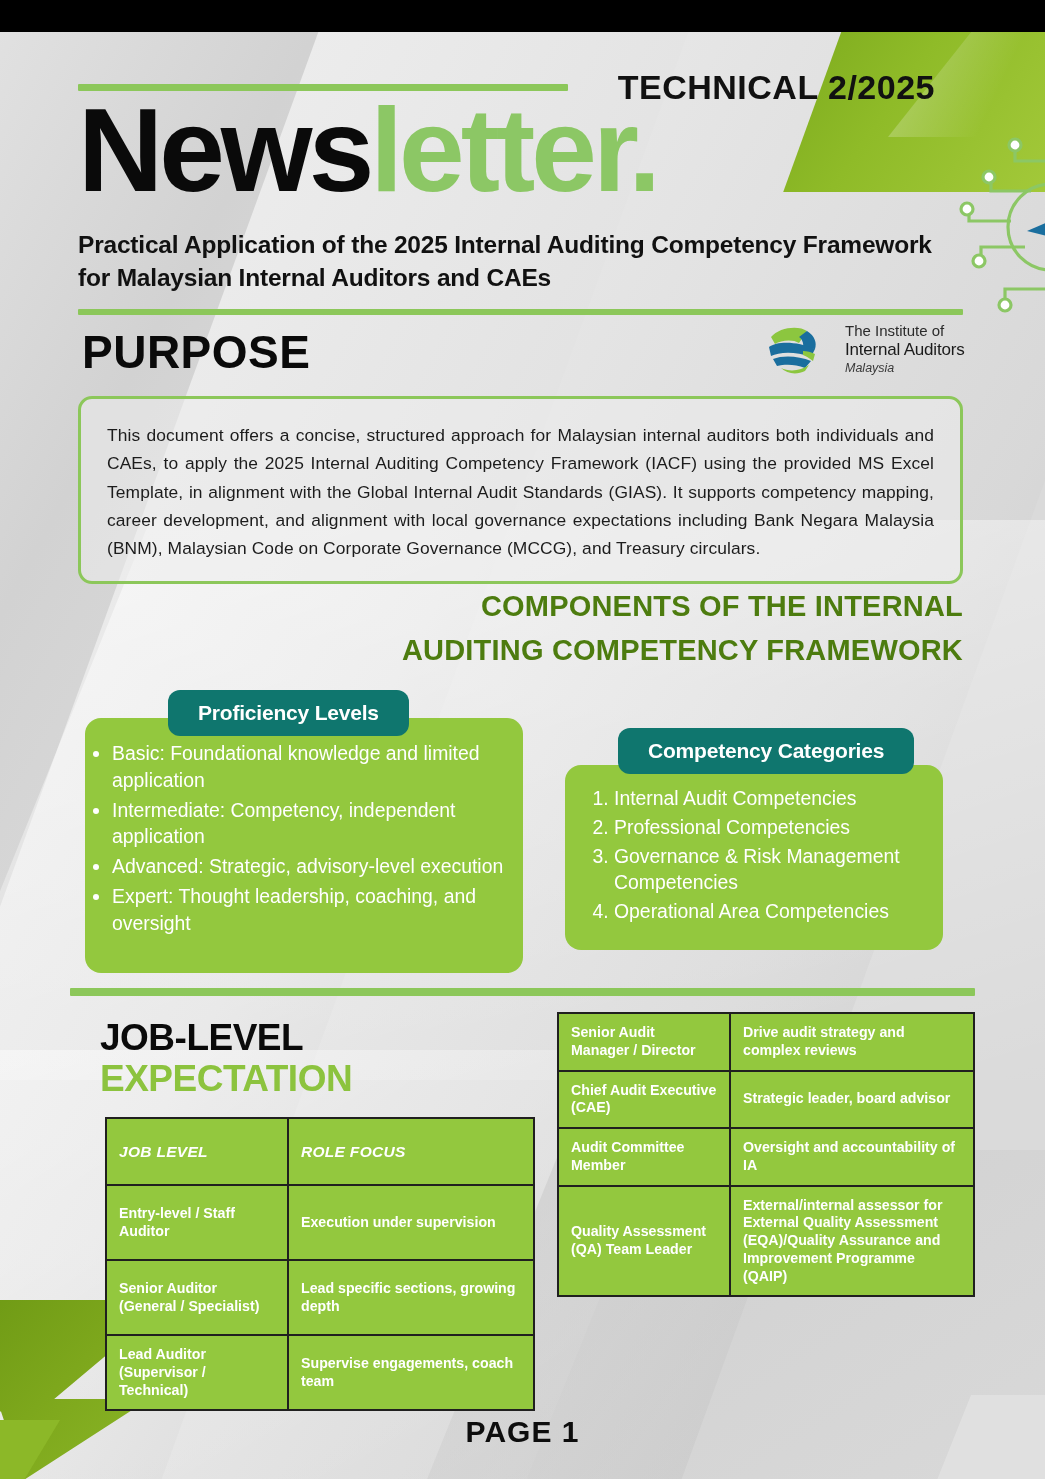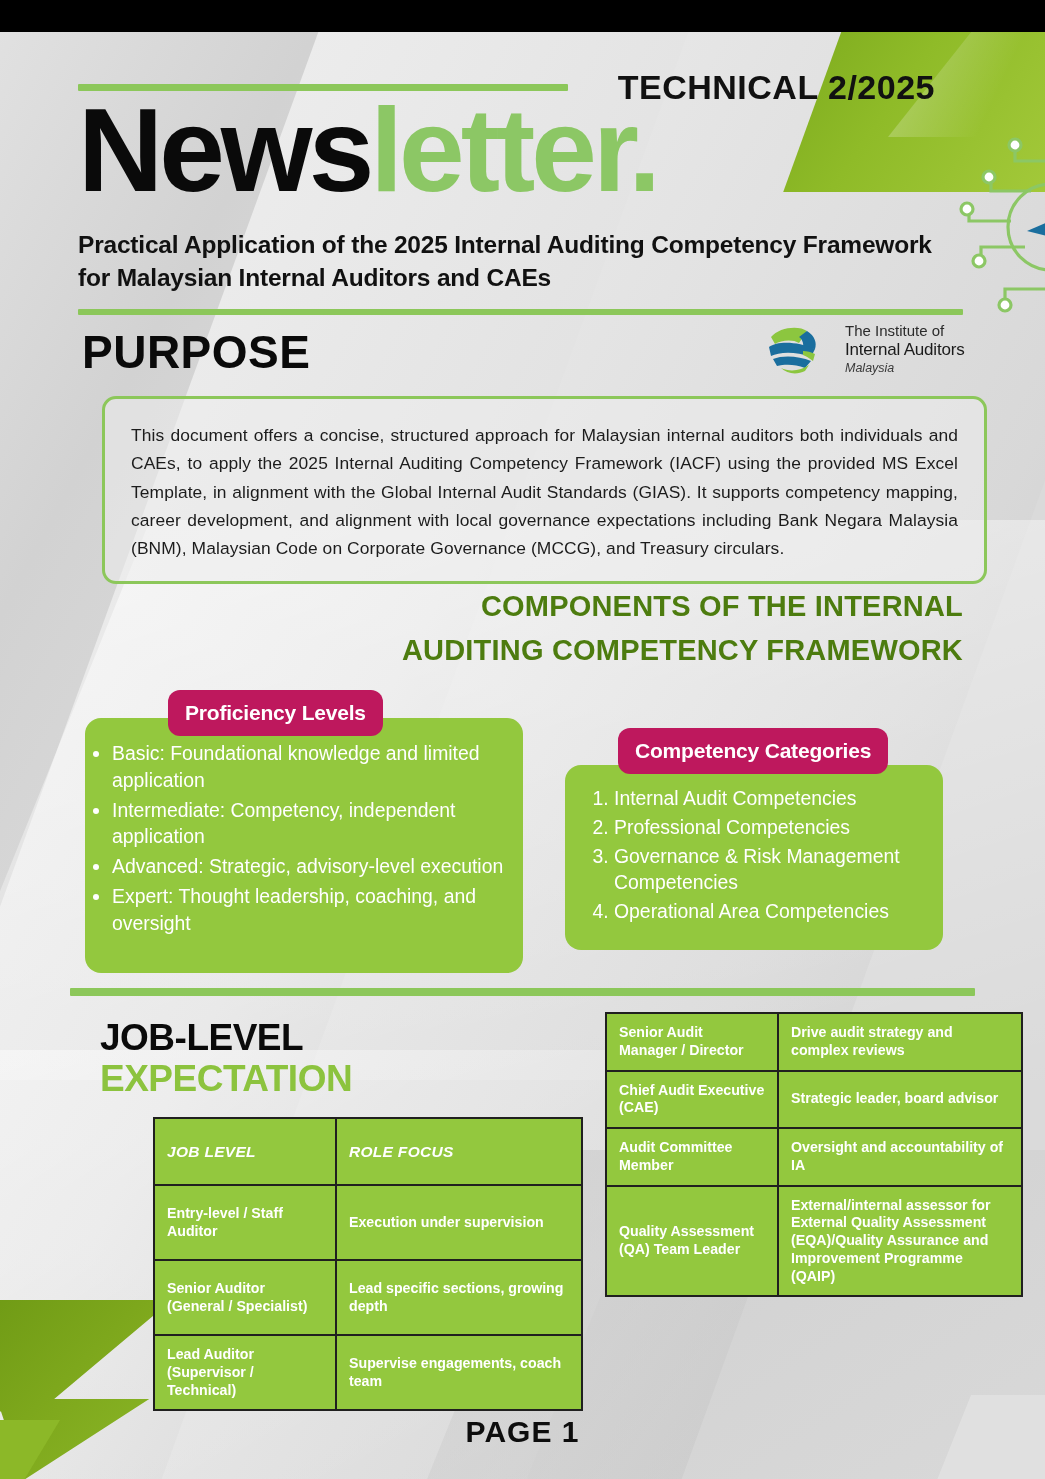--- a/index.html
+++ b/index.html
@@ -100,40 +100,39 @@
   .logo-text { line-height:1.16; }
   .logo-l1 { font-size:15px; color:#2b2b2b; }
   .logo-l2 { font-size:17px; font-weight:normal; color:#1b1b1b; letter-spacing:-.2px; }
   .logo-l3 { font-size:12.5px; color:#3a3a3a; font-style:italic; margin-top:2px; }
 
   .purpose-box {
     position:absolute; left:78px; top:396px; width:885px; min-height:170px;
     border:3px solid #8cc75a; border-radius:14px;
     background:rgba(236,236,236,.55);
     padding:22px 26px 18px 26px;
-    margin-left:24px;
   }
   .purpose-text {
     font-size:17.4px; line-height:1.63; color:#1c1c1c; text-align:justify;
     letter-spacing:.1px;
   }
 
   .components-h {
     position:absolute; right:82px; top:585px; width:700px; text-align:right;
     font-size:29px; font-weight:bold; line-height:1.5; color:#4d7c0f; letter-spacing:.2px;
   }
 
   
   .panel { position:absolute; background:#93c83e; border-radius:16px; }
   .panel-prof { left:85px; top:718px; width:438px; height:255px; }
   .panel-cat  { left:565px; top:765px; width:378px; height:185px; }
 
   .tab {
-    position:absolute; background:#be185d; color:#fff; border-radius:12px;
-    font-size:21px; font-weight:bold; padding:11px 17px; letter-spacing:-.2px;
+    position:absolute; background:#0f766e; color:#fff; border-radius:12px;
+    font-size:21px; font-weight:bold; padding:11px 30px; letter-spacing:-.2px;
   }
   .tab-prof { left:168px; top:690px; }
   .tab-cat  { left:618px; top:728px; }
   .bullets {
     position:absolute; left:112px; top:740px; width:400px;
     font-size:19.4px; color:#fff; line-height:1.38; list-style:disc;
   }
   .bullets li { margin-bottom:3px; }
   .numbers {
     position:absolute; left:592px; top:785px; width:350px;
@@ -142,21 +141,21 @@
   }
   .numbers li { margin-bottom:2px; }
 
   .job-h {
     position:absolute; left:100px; top:1018px;
     font-size:37px; font-weight:bold; line-height:1.1; letter-spacing:-.5px;
   }
   .job-h .l1 { color:#0a0a0a; }
   .job-h .l2 { color:#8cc33e; }
 
-  table.jt { border-collapse:collapse; position:absolute;margin-left:48px; }
+  table.jt { border-collapse:collapse; position:absolute; }
   table.jt td, table.jt th {
     background:#93c83e; border:2.5px solid #20201f; color:#fff;
     font-size:14.2px; font-weight:bold; line-height:1.25;
     padding:10px 12px; vertical-align:middle; text-align:left;
   }
   table.jt th { font-style:italic; font-size:15.5px; letter-spacing:.3px; }
 
   .tbl-left  { left:105px; top:1117px; width:430px; }
   .tbl-left td:first-child, .tbl-left th:first-child { width:182px; }
   .tbl-left tr { height:75px; }

